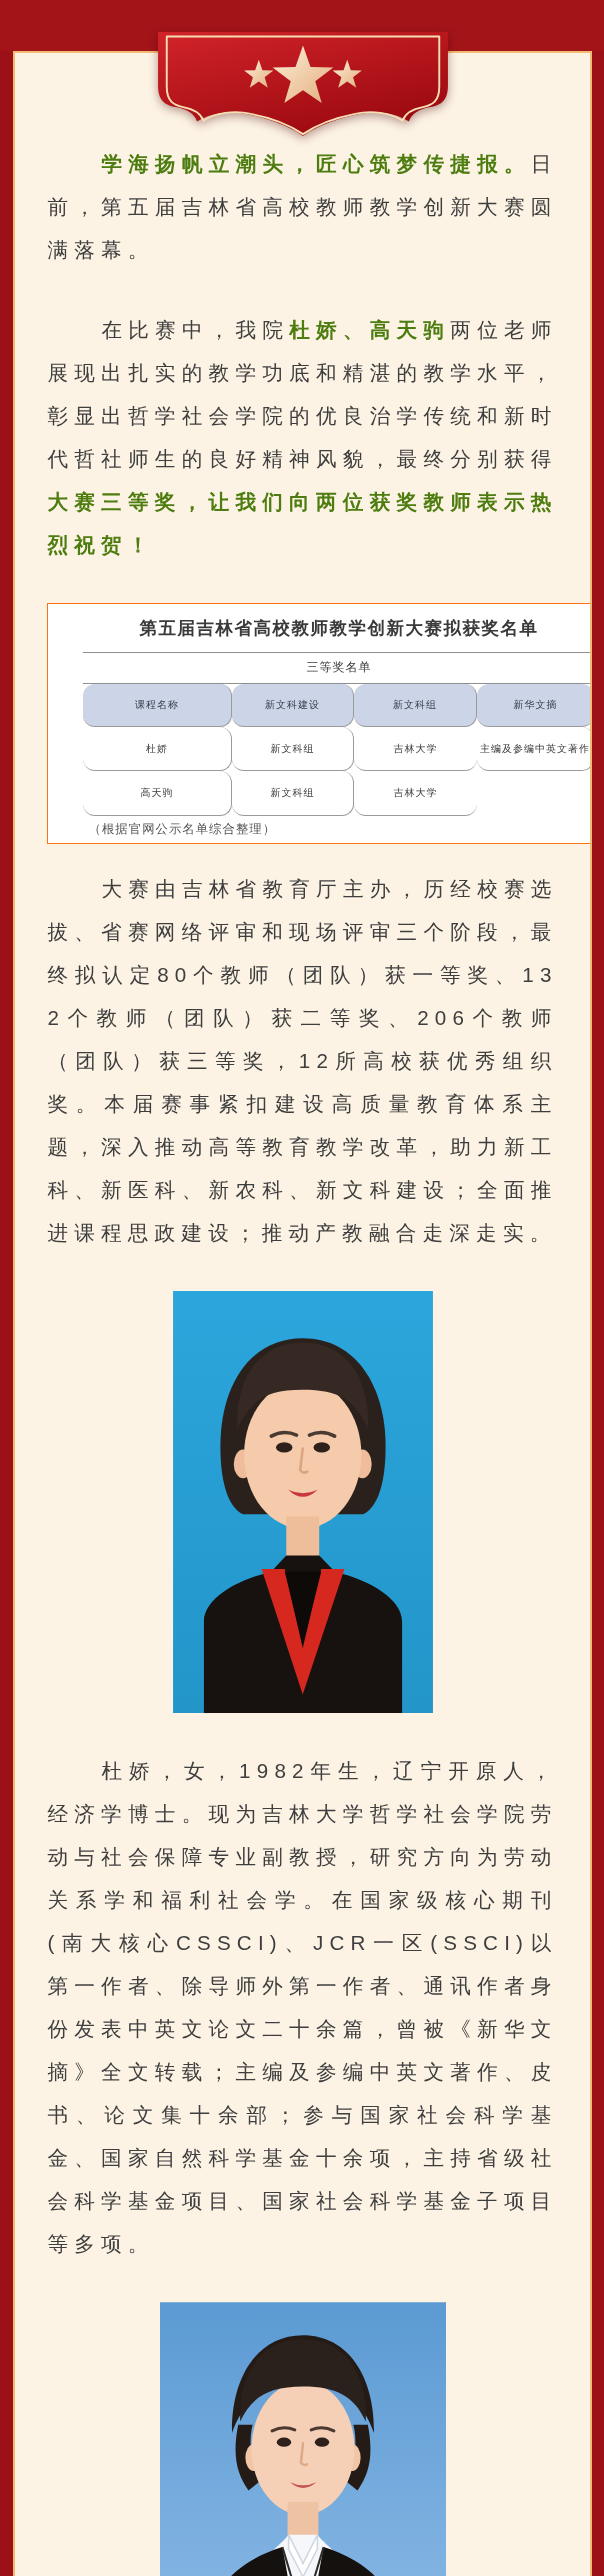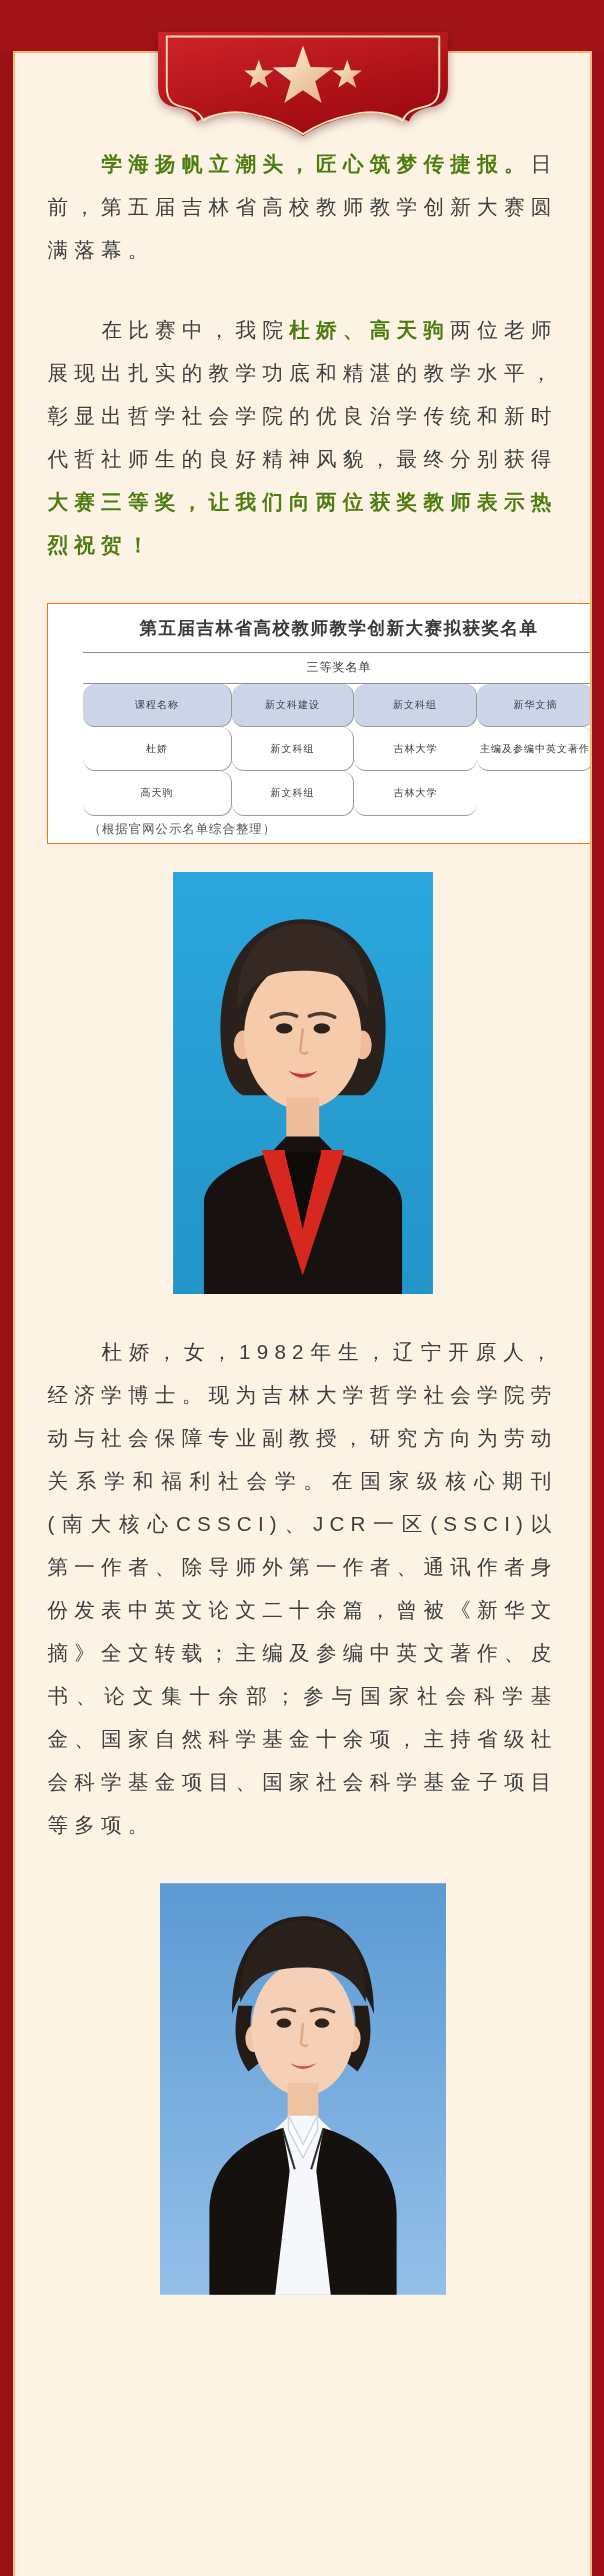--- a/index.html
+++ b/index.html
@@ -96,20 +96,21 @@
           <div class="t-cell last">吉林大学</div>
 
           <div class="t-cell">主编及参编中英文著作</div>
           <div class="t-cell">高天驹</div>
           <div class="t-cell">新文科组</div>
           <div class="t-cell last">吉林大学</div>
         </div>
         <div class="t-note">（根据官网公示名单综合整理）</div>
       </div>
 
+      <p class="para"><span>大赛由吉林省教育厅主办，历经校赛选拔、省赛网络评审和现场评审三个阶段，最终拟认定80个教师（团队）获一等奖、132个教师（团队）获二等奖、206个教师（团队）获三等奖，12所高校获优秀组织奖。本届赛事紧扣建设高质量教育体系主题，深入推动高等教育教学改革，助力新工科、新医科、新农科、新文科建设；全面推进课程思政建设；推动产教融合走深走实。</span></p>
 
       <svg class="photo" width="260" height="422" viewBox="0 0 505 820">
         <defs>
           <linearGradient id="pb1" x1="0" y1="0" x2="0" y2="1">
             <stop offset="0" stop-color="#2ba6dc"></stop>
               <stop offset="1" stop-color="#2395c9"></stop>
           </linearGradient>
         </defs>
         <rect width="505" height="820" fill="url(#pb1)"></rect>
         <path d="M252,92 C148,92 92,186 92,302 C92,388 114,424 136,434 L369,434 C391,424 413,388 413,302 C413,186 356,92 252,92 Z" fill="#2a211d"></path>

